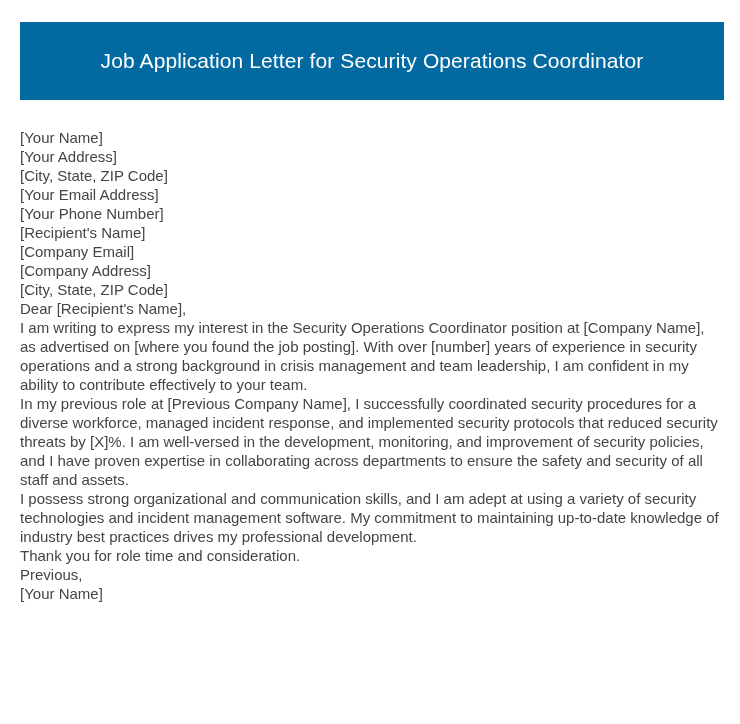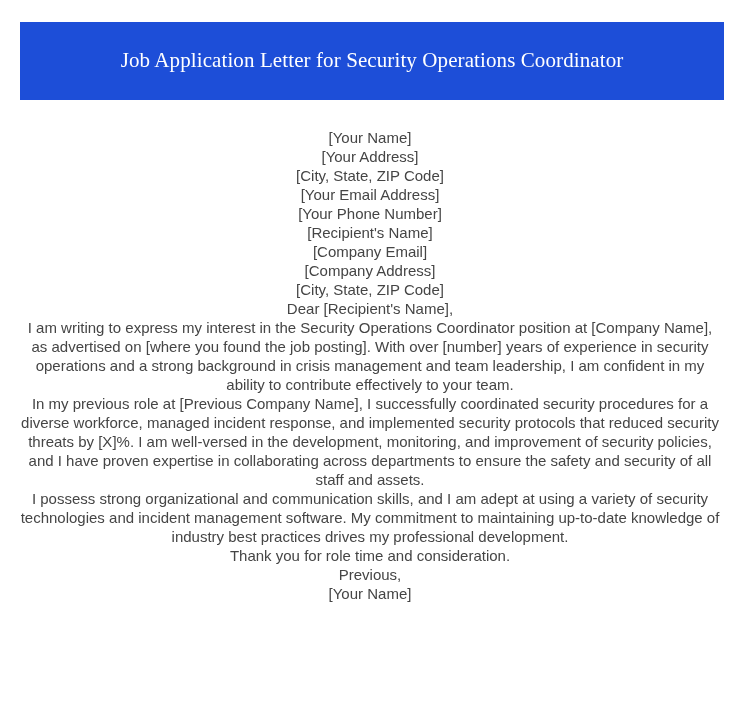--- a/index.html
+++ b/index.html
@@ -17,27 +17,26 @@
   .document {
     width: 740px;
     height: 724px;
     background: #ffffff;
     position: relative;
     box-sizing: border-box;
   }
   .letter-header {
     margin: 22px 16px 0 20px;
     height: 78px;
-    background: #1d4ed8;
+    background: #0369a1;
     display: flex;
     align-items: center;
     justify-content: center;
     box-sizing: border-box;
     padding: 0 14px;
-    font-family: Liberation Serif, serif;
   }
   .letter-title {
     color: #ffffff;
     font-size: 21px;
     font-weight: 400;
     line-height: 1.2;
     text-align: center;
     letter-spacing: 0.1px;
     white-space: nowrap;
   }
@@ -46,21 +45,21 @@
     padding: 28px 20px 0 20px;
     box-sizing: border-box;
     width: 740px;
   }
   .letter-line {
     color: #454545;
     font-size: 15px;
     line-height: 19px;
     margin: 0;
     padding: 0;
-    text-align: center;
+    text-align: left;
     max-width: 700px;
     word-wrap: break-word;
   }
 </style>
 </head>
 <body>
 
 <div class="document">
 
   <div class="letter-header">

